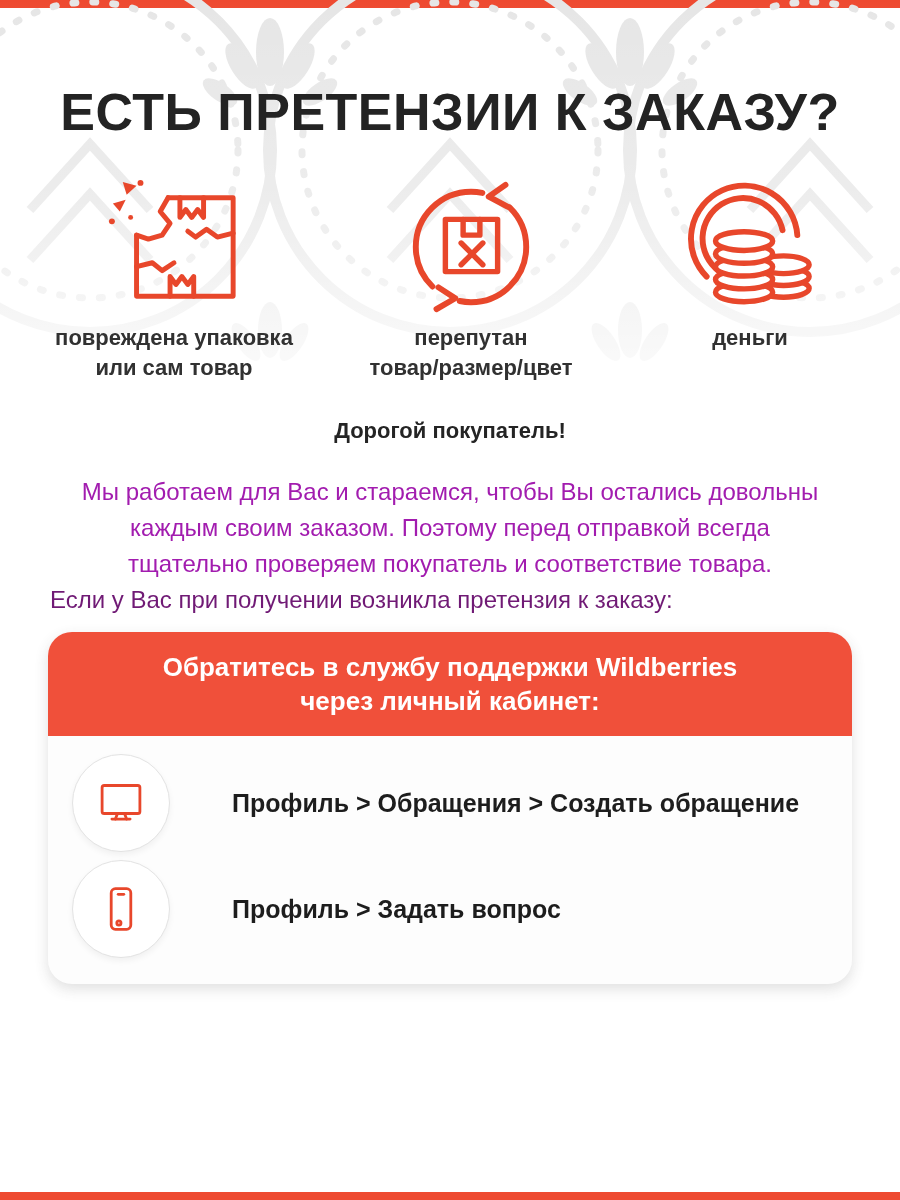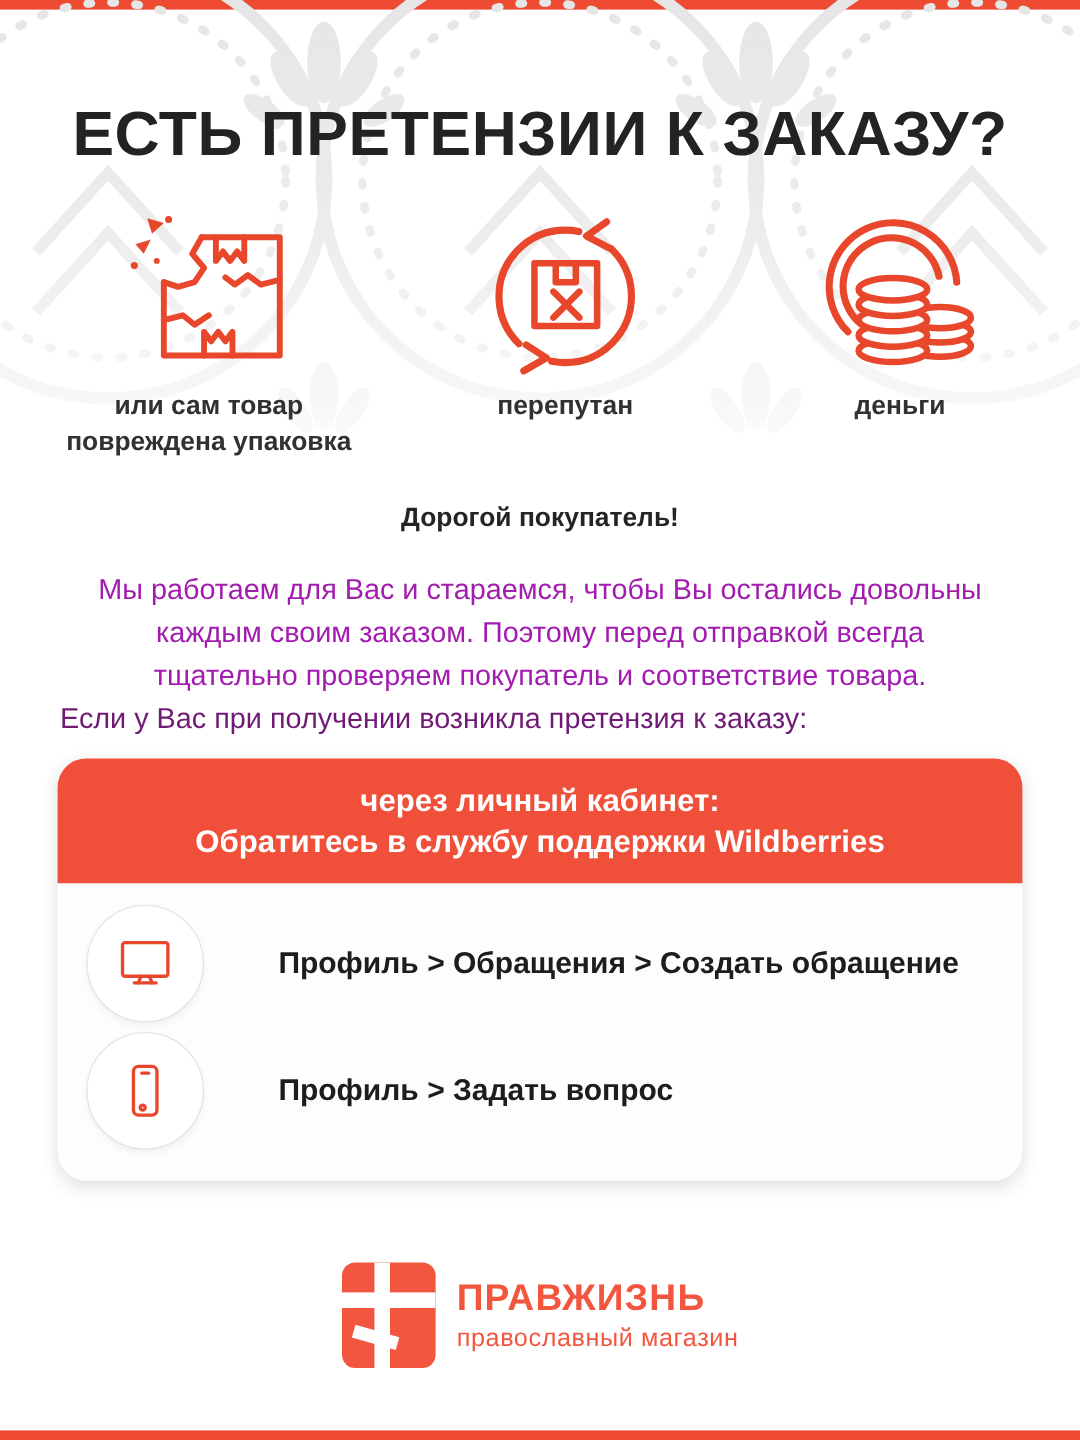--- a/index.html
+++ b/index.html
@@ -158,42 +158,43 @@
           <g fill="#e8472b" stroke="none">
             <path d="M18 6 L32 10 L22 19 Z"></path>
             <path d="M8 28 L21 24 L15 36 Z"></path>
             <circle cx="36" cy="7" r="3"></circle>
             <circle cx="7" cy="46" r="3"></circle>
             <circle cx="26" cy="42" r="2.5"></circle>
           </g>
         </svg>
       </div>
       <div class="claim-label">
+        <div>повреждена упаковка</div>
         <div>или сам товар</div>
-        <div>повреждена упаковка</div>
       </div>
     </div>
 
     <div class="claim claim-2">
       <div class="claim-icon">
         <svg class="icon-svg" width="138" height="138" viewBox="0 0 140 140">
           <g stroke="#e8472b" stroke-width="6" fill="none" stroke-linecap="round" stroke-linejoin="round">
             <circle cx="70" cy="72" r="56" pathLength="100" stroke-dasharray="41 9" stroke-dashoffset="-37.3"></circle>
             <path d="M105 9 L88 21 L107 31"></path>
             <path d="M37 113 L54 124 L35 135"></path>
           </g>
           <g stroke="#e8472b" stroke-width="5.5" fill="none" stroke-linejoin="round" stroke-linecap="round">
             <rect x="44" y="44" width="53" height="53"></rect>
             <path d="M62 44 L62 60 L79 60 L79 44"></path>
             <path d="M60 68 L82 90 M82 68 L60 90"></path>
           </g>
         </svg>
       </div>
       <div class="claim-label">
         <div>перепутан</div>
+        <div>товар/размер/цвет</div>
       </div>
     </div>
 
     <div class="claim claim-3">
       <div class="claim-icon">
         <svg class="icon-svg" width="138" height="138" viewBox="0 0 140 140">
           <g stroke="#e8472b" stroke-width="6" fill="none" stroke-linecap="round">
             <path d="M26 102 A54 54 0 1 1 118 60"></path>
             <path d="M38 96 A41 41 0 1 1 103 55"></path>
           </g>
@@ -221,22 +222,22 @@
   <div class="paragraph">
     <div>Мы работаем для Вас и стараемся, чтобы Вы остались довольны</div>
     <div>каждым своим заказом. Поэтому перед отправкой всегда</div>
     <div>тщательно проверяем покупатель и соответствие товара.</div>
   </div>
 
   <div class="lead-in">Если у Вас при получении возникла претензия к заказу:</div>
 
   <div class="support-card">
     <div class="card-header">
+      <div>Обратитесь в службу поддержки Wildberries</div>
       <div>через личный кабинет:</div>
-      <div>Обратитесь в службу поддержки Wildberries</div>
     </div>
     <div class="card-body">
 
       <div class="step-row">
         <div class="step-circle">
           <svg class="icon-svg" width="56" height="56" viewBox="0 0 80 80">
             <g stroke="#e8472b" stroke-width="4" fill="none" stroke-linejoin="round" stroke-linecap="round">
               <rect x="13" y="15" width="54" height="40" rx="3"></rect>
               <path d="M35 55 L32 63 M45 55 L48 63"></path>
               <path d="M27 63 L53 63"></path>
@@ -255,29 +256,16 @@
               <circle cx="37" cy="60" r="3"></circle>
             </g>
           </svg>
         </div>
         <div class="step-text">Профиль &gt; Задать вопрос</div>
       </div>
 
     </div>
   </div>
 
-  <div class="brand">
-    <div class="brand-inner">
-      <div class="logo-mark">
-        <div class="v-bar"></div>
-        <div class="h-bar"></div>
-        <div class="s-bar"></div>
-      </div>
-      <div class="logo-text">
-        <div class="logo-name">ПРАВЖИЗНЬ</div>
-        <div class="logo-tagline">православный магазин</div>
-      </div>
-    </div>
-  </div>
 
   <div class="accent-bar bottom"></div>
 
 </div>
 
 </body></html>

